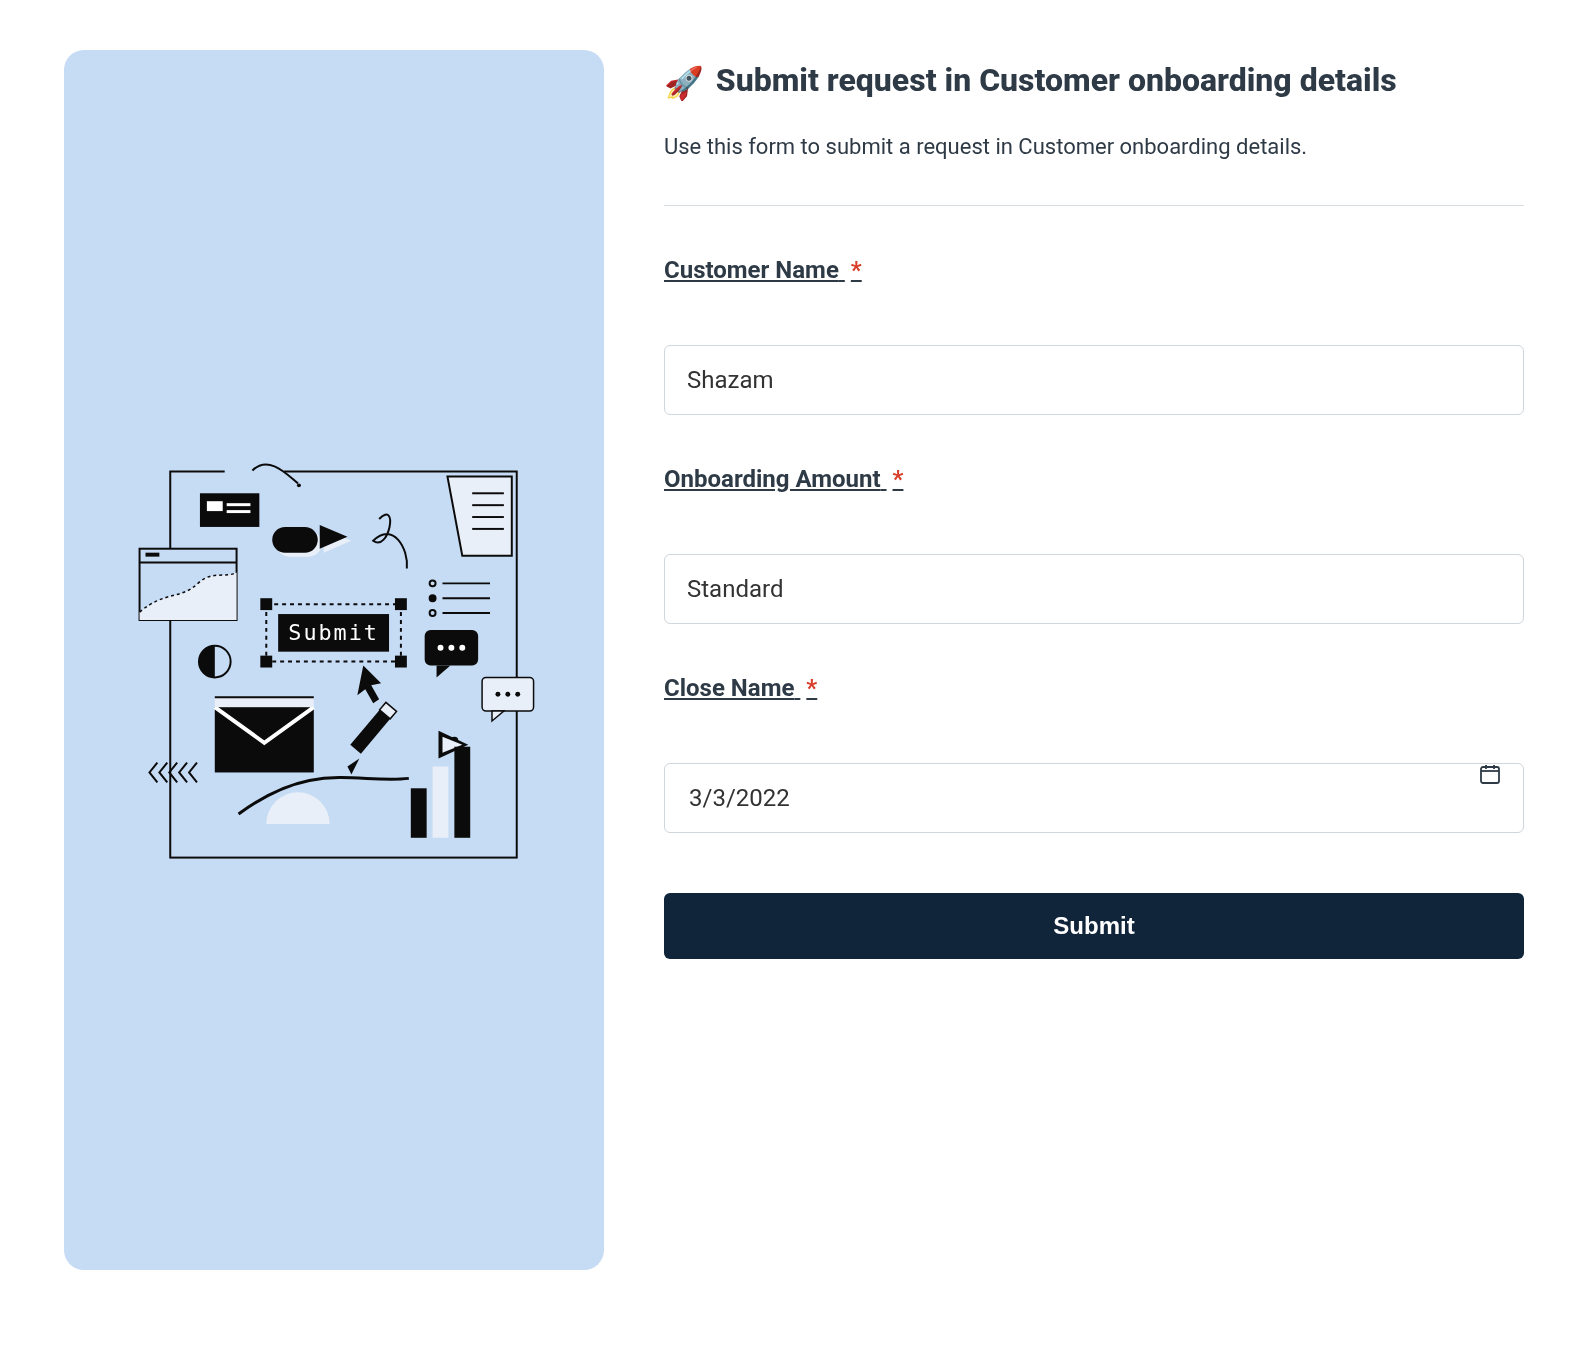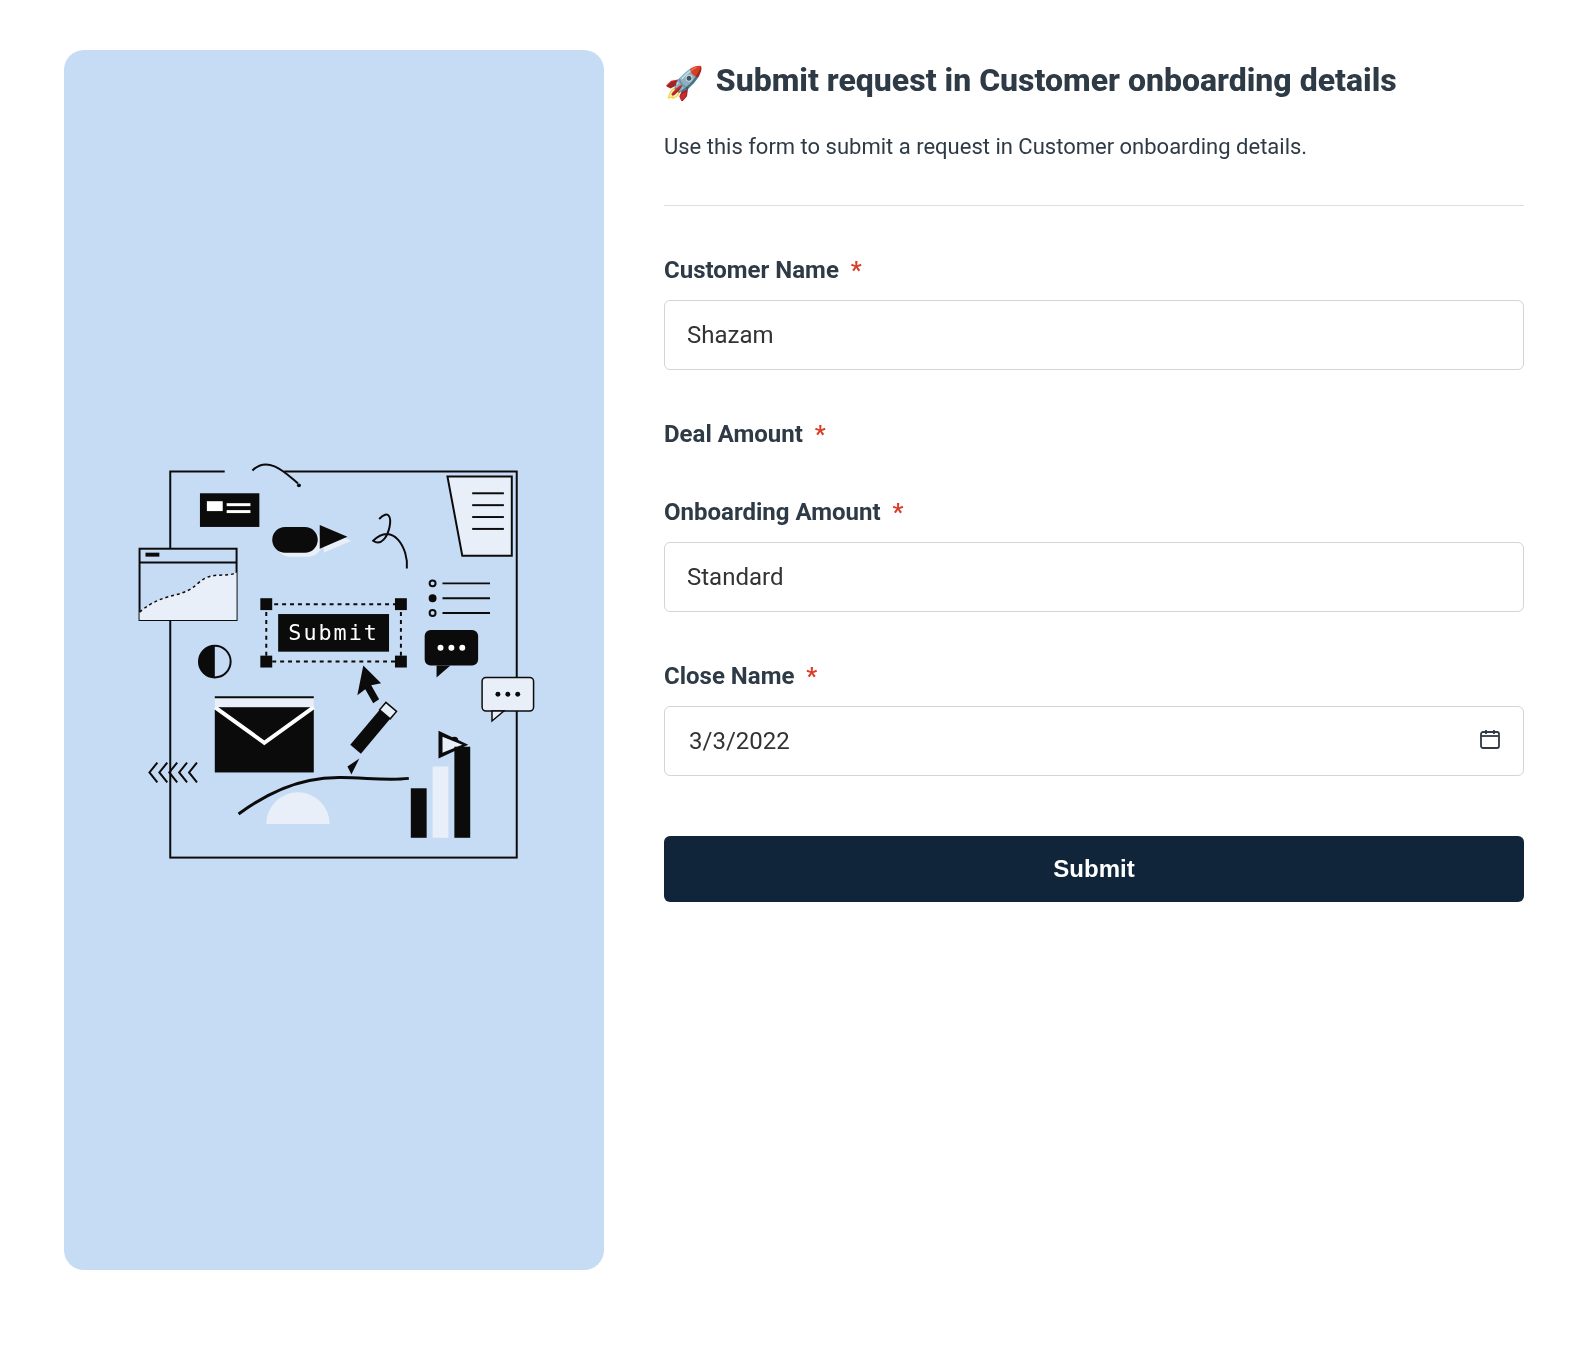--- a/index.html
+++ b/index.html
@@ -52,32 +52,34 @@
   }
   .field-group {
     margin-top: 50px;
   }
   .field-label {
     font-size: 24px;
     font-weight: 700;
     color: #2e3a46;
     display: block;
     margin-bottom: 16px;
+    text-decoration: underline;
   }
   .req-star { color: #d93e2b; margin-left: 6px; font-weight: 700; }
   .text-input, .date-input {
     width: 100%;
     height: 70px;
     border: 1px solid #cfd6dc;
     border-radius: 6px;
     padding: 0 22px;
     font-size: 24px;
     color: #333;
     background: #fff;
     font-family: inherit;
+    margin-top: 45px;
   }
   .date-wrap { position: relative; }
   .date-input { padding-right: 60px; padding-left: 24px; }
   .calendar-icon-btn {
     position: absolute;
     right: 20px;
     top: 50%;
     transform: translateY(-50%);
     width: 28px;
     height: 28px;
@@ -217,24 +219,20 @@
 
     <div class="field-group">
       <label class="field-label">
         <span>Customer Name</span>
         <span class="req-star">*</span>
       </label>
       <input type="text" class="text-input" value="Shazam" style="">
     </div>
 
     <div class="field-group">
-      <label class="field-label">
-        <span>Deal Amount</span>
-        <span class="req-star">*</span>
-      </label>
     </div>
 
     <div class="field-group">
       <label class="field-label">
         <span>Onboarding Amount</span>
         <span class="req-star">*</span>
       </label>
       <input type="text" class="text-input" value="Standard" style="">
     </div>
 

